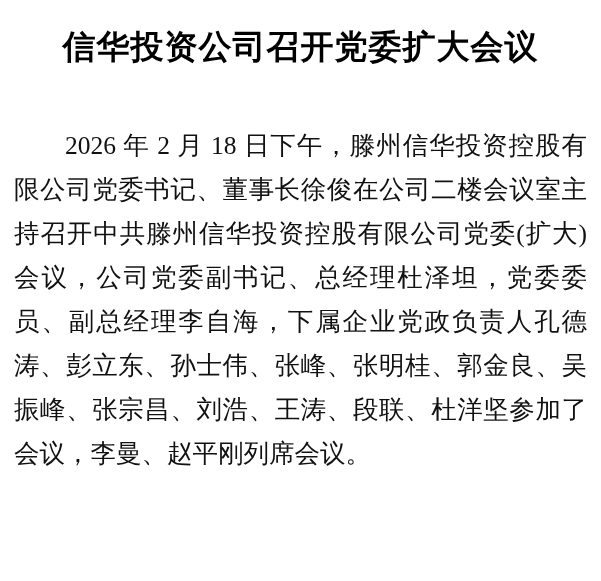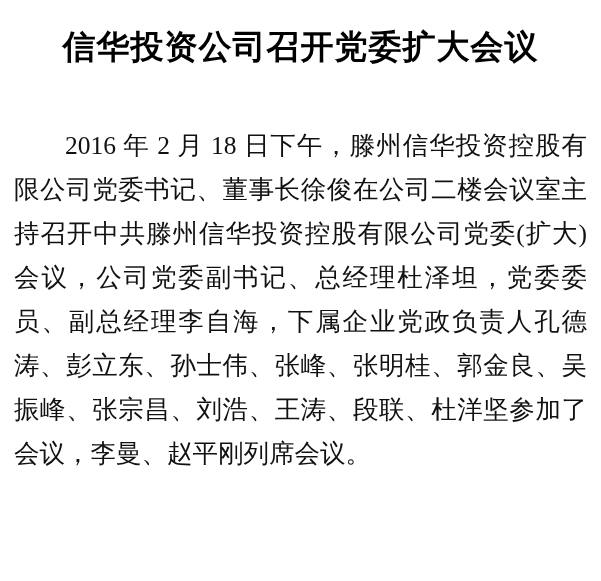--- a/index.html
+++ b/index.html
@@ -49,16 +49,16 @@
   }
 </style>
 </head>
 <body>
 
 <div class="page">
 
   <h1 class="doc-title">信华投资公司召开党委扩大会议</h1>
 
   <div class="body-block">
-    <p class="body-paragraph">2016 年 2 月 18 日下午，滕州信华投资控股有限公司党委书记、董事长徐俊在公司二楼会议室主持召开中共滕州信华投资控股有限公司党委(扩大)会议，公司党委副书记、总经理杜泽坦，党委委员、副总经理李自海，下属企业党政负责人孔德涛、彭立东、孙士伟、张峰、张明桂、郭金良、吴振峰、张宗昌、刘浩、王涛、段联、杜洋坚参加了会议，李曼、赵平刚列席会议。</p>
+    <p class="body-paragraph">2026 年 2 月 18 日下午，滕州信华投资控股有限公司党委书记、董事长徐俊在公司二楼会议室主持召开中共滕州信华投资控股有限公司党委(扩大)会议，公司党委副书记、总经理杜泽坦，党委委员、副总经理李自海，下属企业党政负责人孔德涛、彭立东、孙士伟、张峰、张明桂、郭金良、吴振峰、张宗昌、刘浩、王涛、段联、杜洋坚参加了会议，李曼、赵平刚列席会议。</p>
   </div>
 
 </div>
 
 </body></html>

